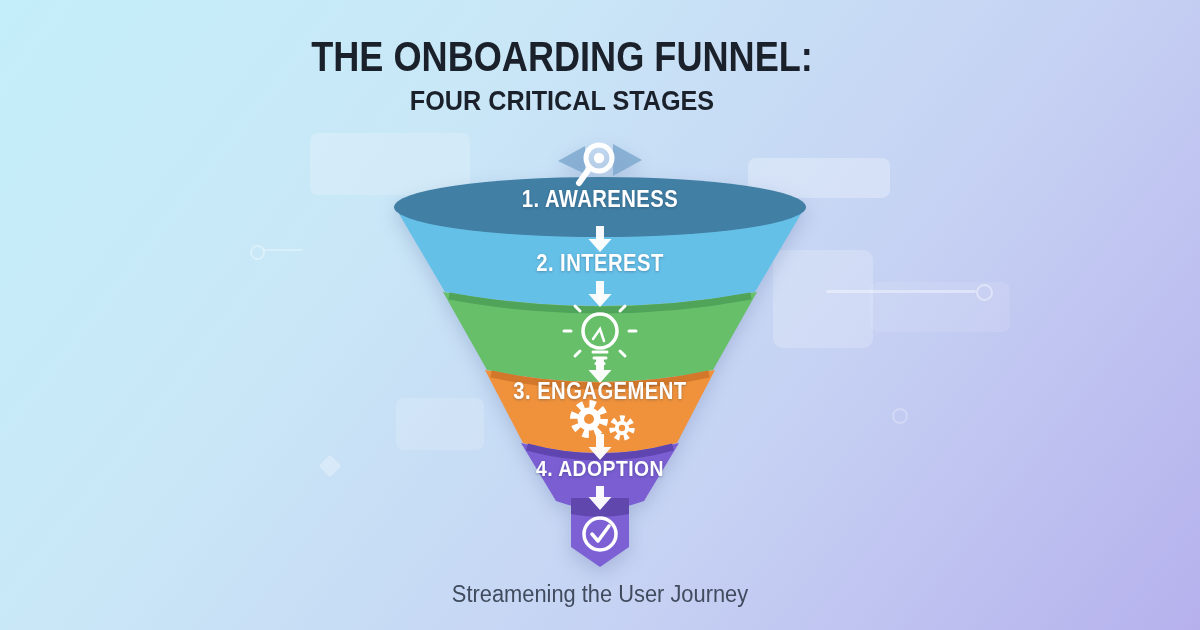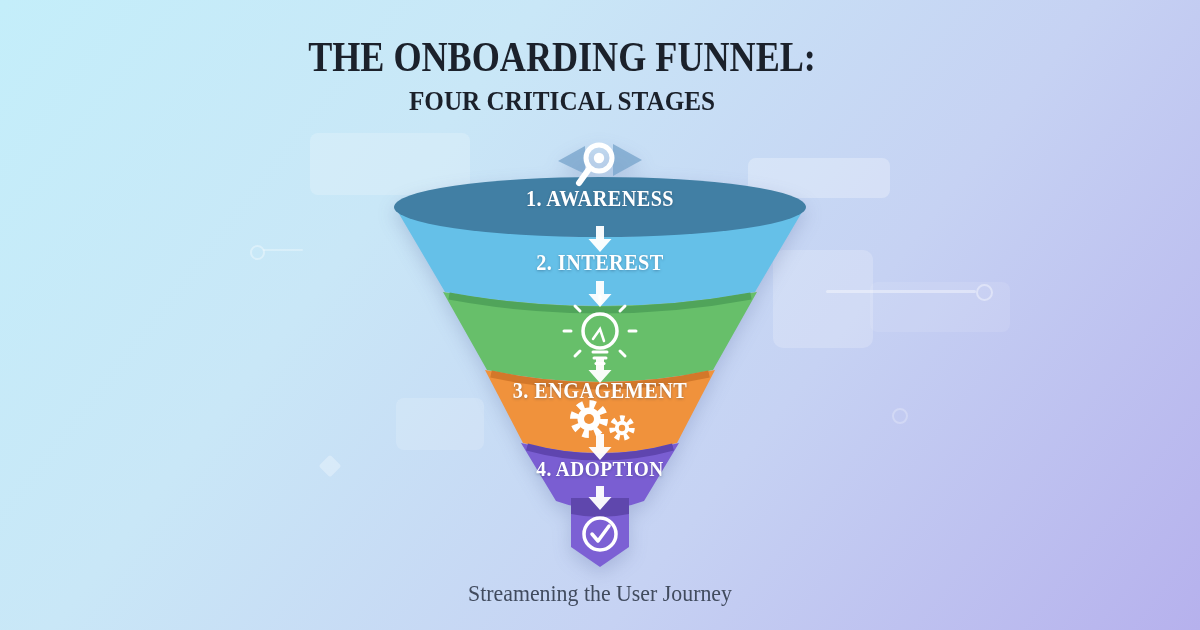--- a/index.html
+++ b/index.html
@@ -1,21 +1,21 @@
 <!DOCTYPE html>
 <html><head>
 <meta charset="utf-8">
 <style>
   html,body{margin:0;padding:0;}
   .canvas{
     position:relative;
     width:1200px;height:630px;
     overflow:hidden;
     background:linear-gradient(128deg,#c4eefa 0%,#c9e7f7 32%,#c6d2f3 65%,#b6b1ed 100%);
-    font-family:Liberation Serif, serif;
+    font-family:Liberation Sans, sans-serif;
   }
   .deco{position:absolute;pointer-events:none;}
   .deco.rect{background:rgba(255,255,255,0.20);border-radius:8px;}
   .deco.line{background:rgba(255,255,255,0.40);height:2.5px;border-radius:2px;}
   .deco.circle{border:2.5px solid rgba(255,255,255,0.40);border-radius:50%;background:transparent;}
   .deco.diamond{background:rgba(255,255,255,0.30);transform:rotate(45deg);border-radius:2px;}
 
   .title-block{
     position:absolute;left:-38px;top:34px;width:1200px;
     text-align:center;color:#1b212b;

